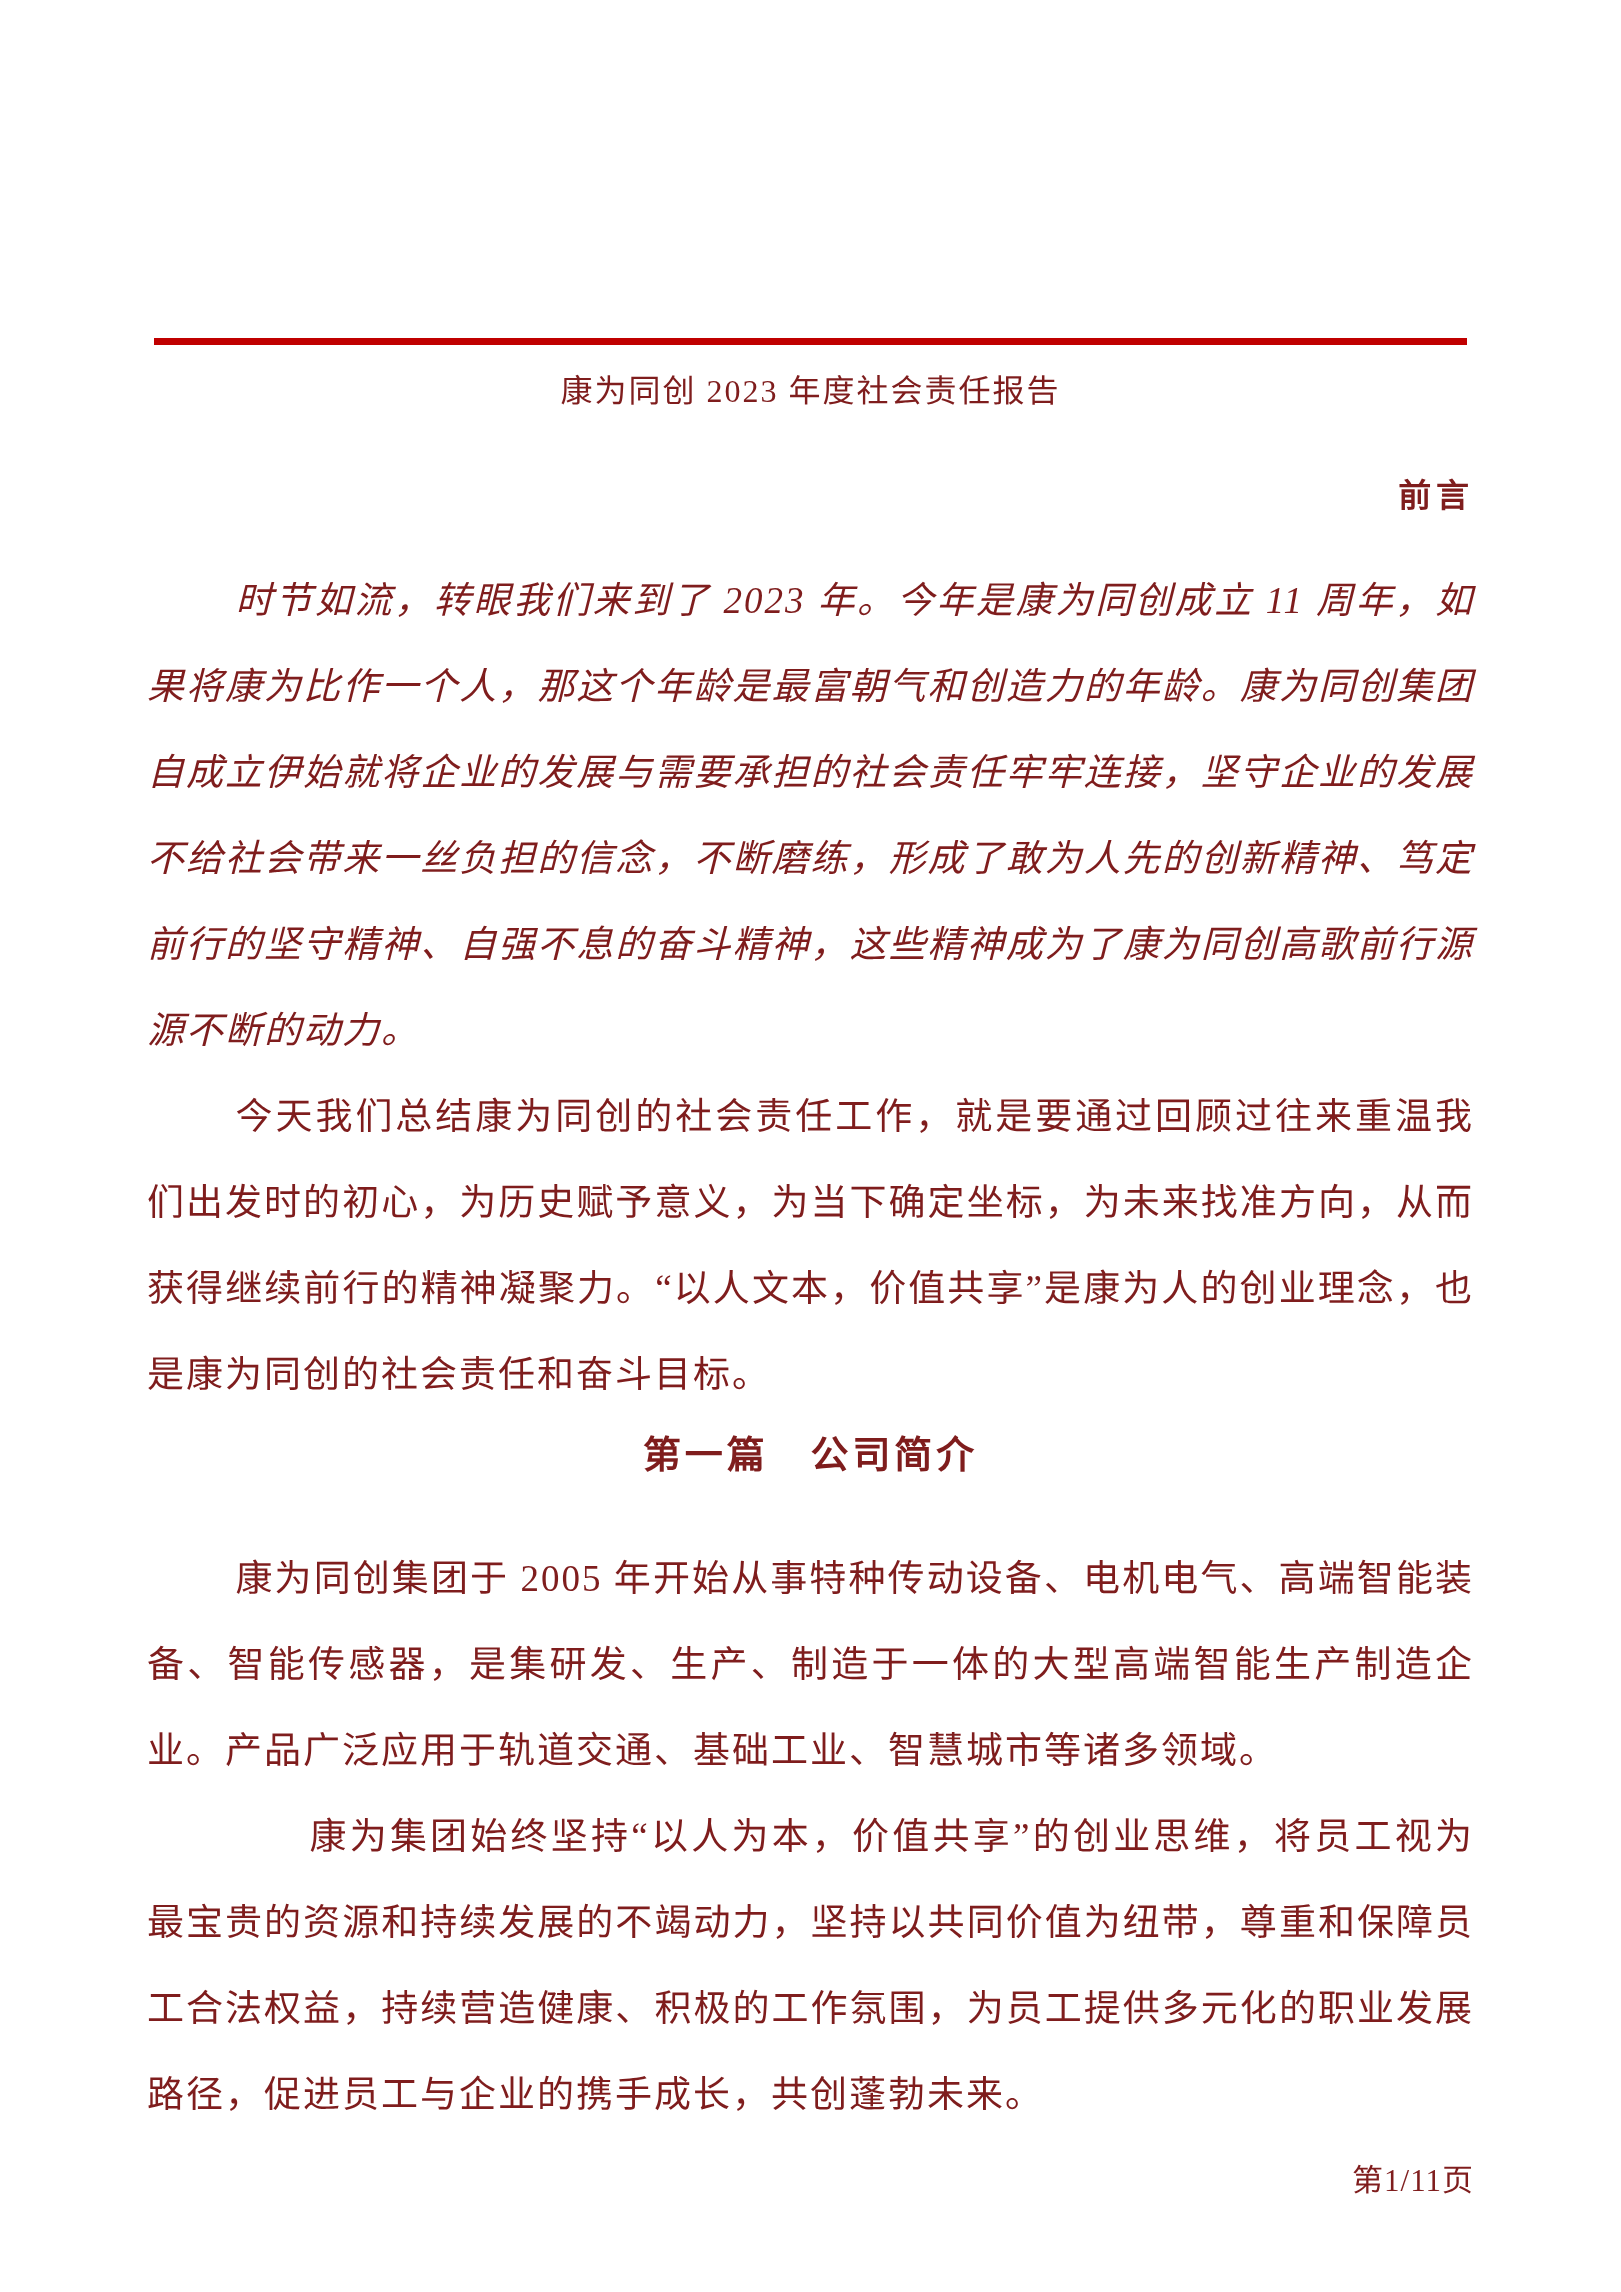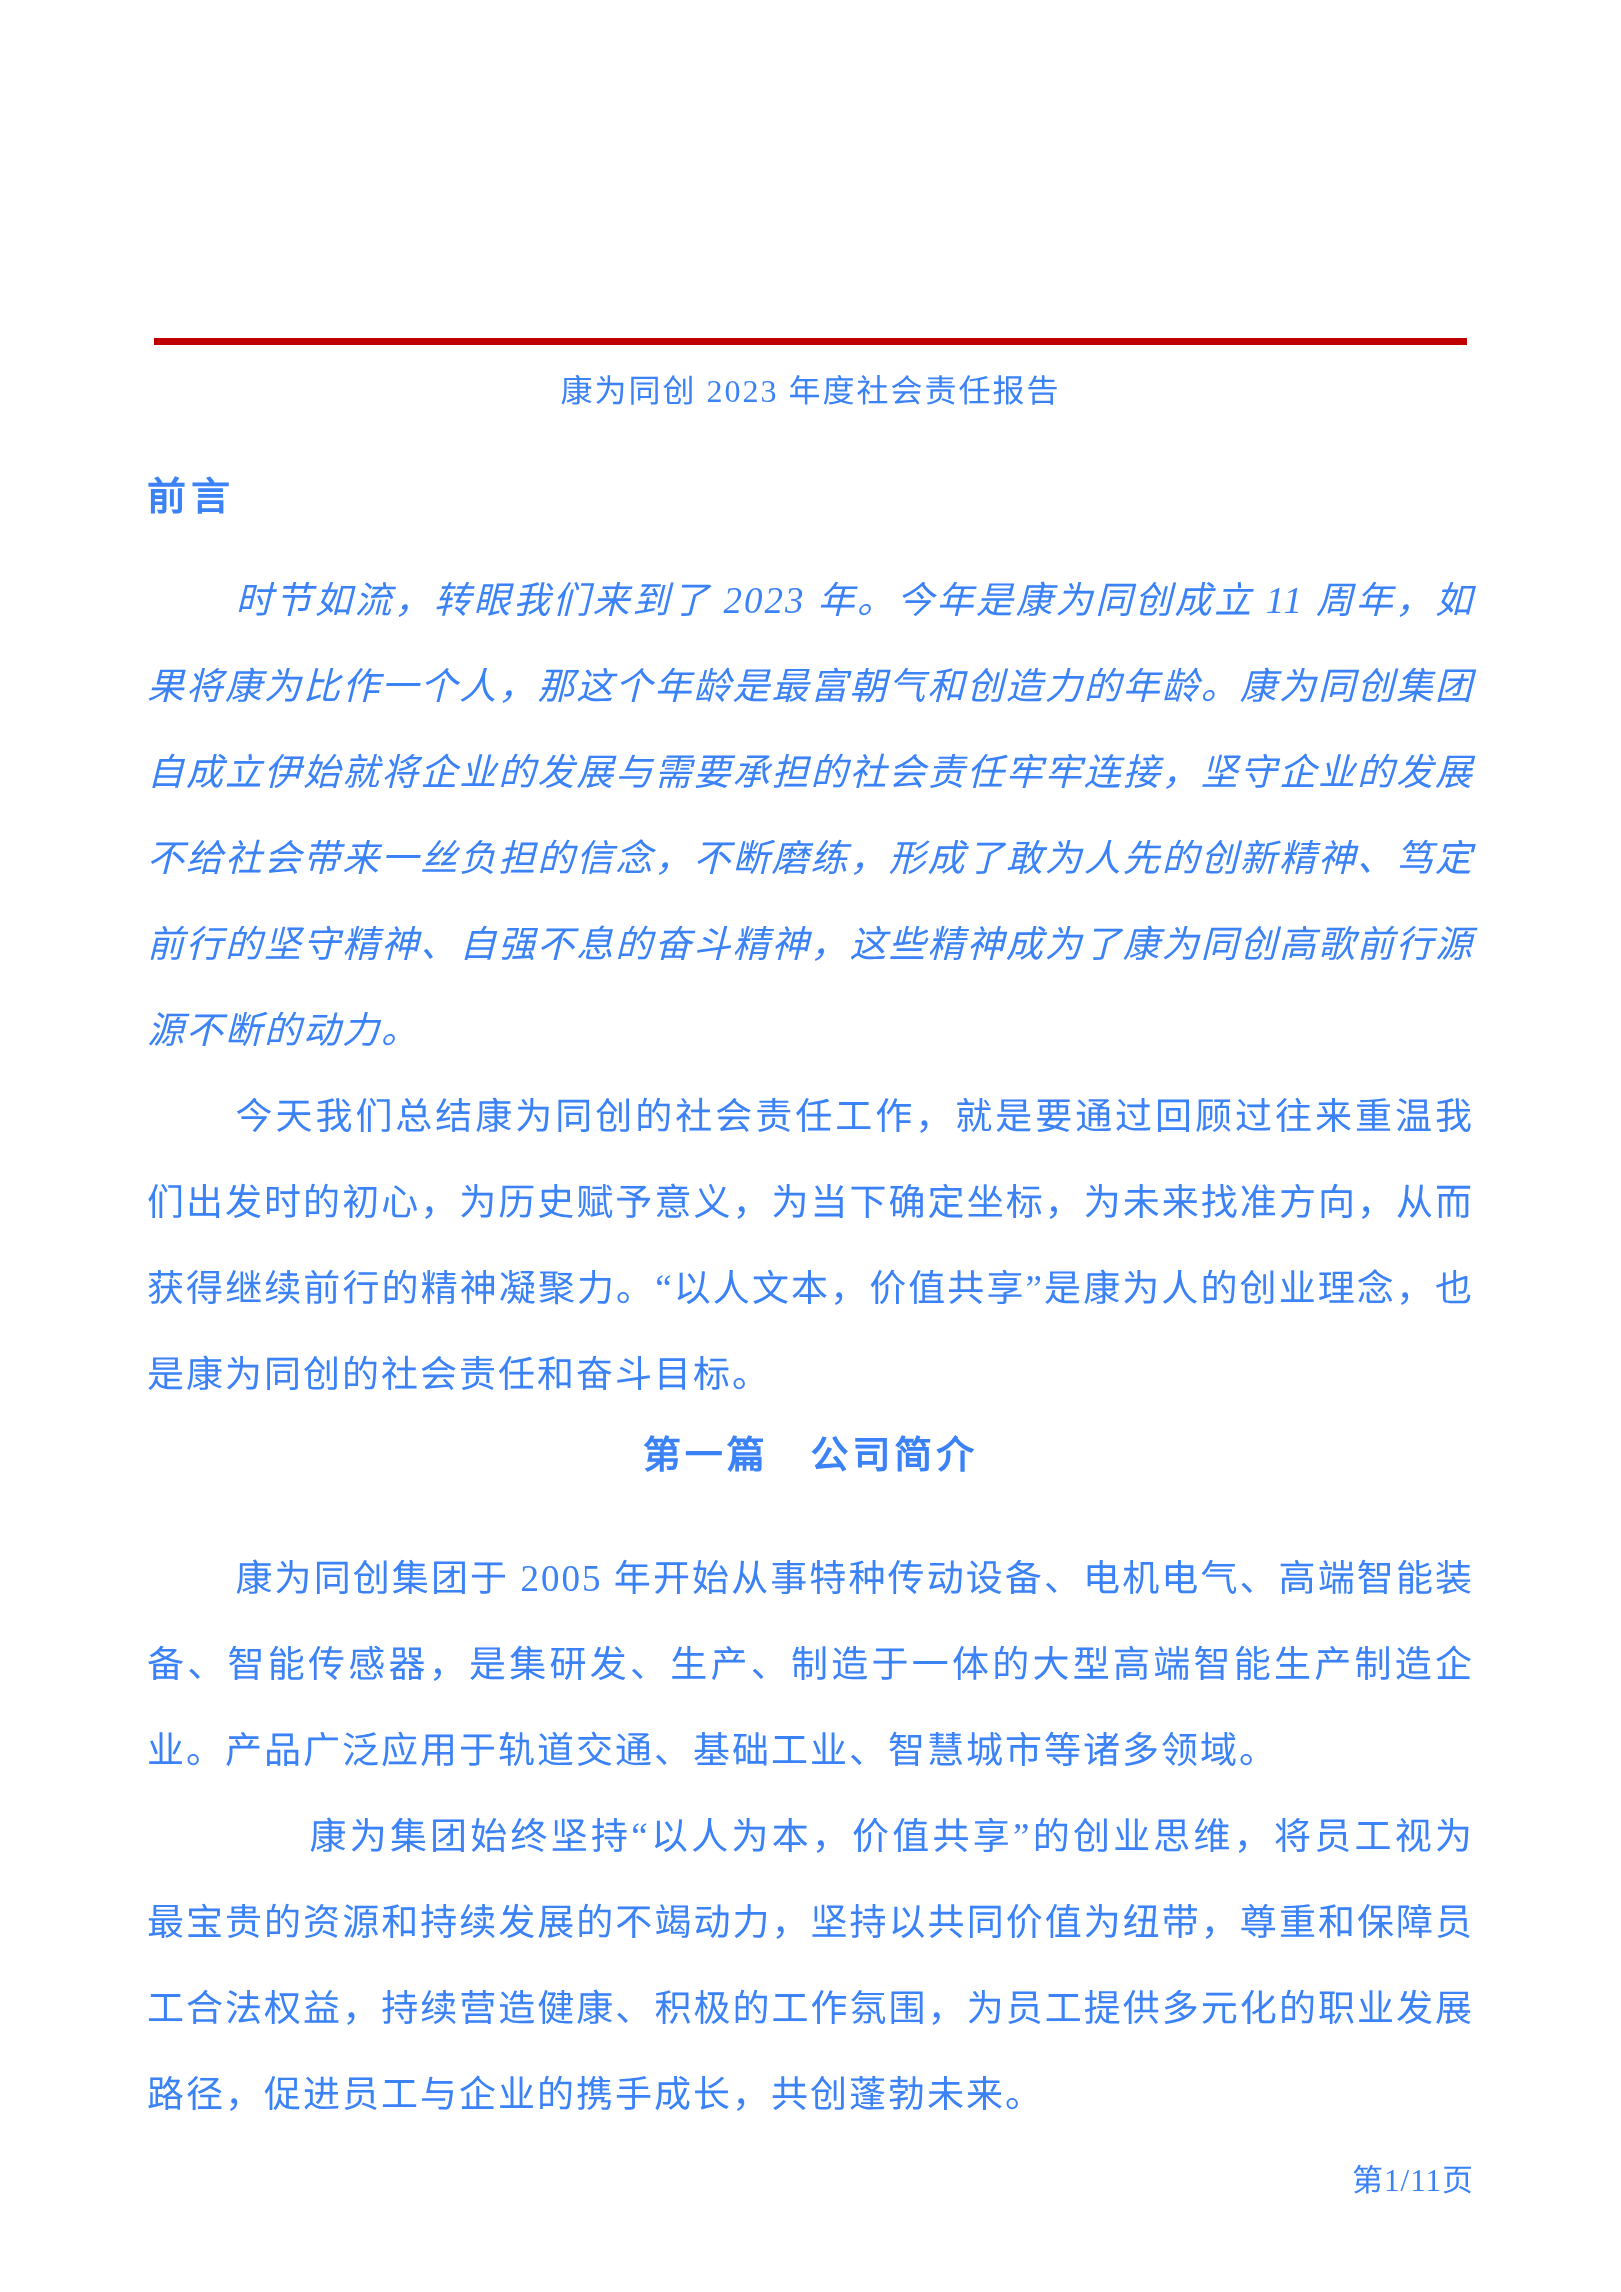--- a/index.html
+++ b/index.html
@@ -5,21 +5,21 @@
   html, body {
     margin: 0;
     padding: 0;
     background: #ffffff;
   }
   .page {
     position: relative;
     width: 1621px;
     height: 2293px;
     background: #ffffff;
-    color: #3b82f6;
+    color: #7f1d1d;
     font-family: "Liberation Serif", "DejaVu Serif", serif;
     overflow: hidden;
   }
   .header-rule {
     position: absolute;
     top: 338px;
     left: 154px;
     width: 1313px;
     height: 6.9px;
     background: #C00000;
@@ -33,22 +33,22 @@
   .doc-title {
     margin: 372px 0 0 0;
     text-align: center;
     font-size: 32px;
     line-height: 39px;
     letter-spacing: 2px;
     font-weight: normal;
   }
   .preface-heading {
     margin: 63px 0 0 0;
-    text-align: left;
-    font-size: 39px;
+    text-align: right;
+    font-size: 33px;
     line-height: 45px;
     font-weight: bold;
     letter-spacing: 4.9px;
   }
   .par {
     margin: 0;
     font-size: 37px;
     line-height: 86px;
     letter-spacing: 2px;
     text-align: justify;

